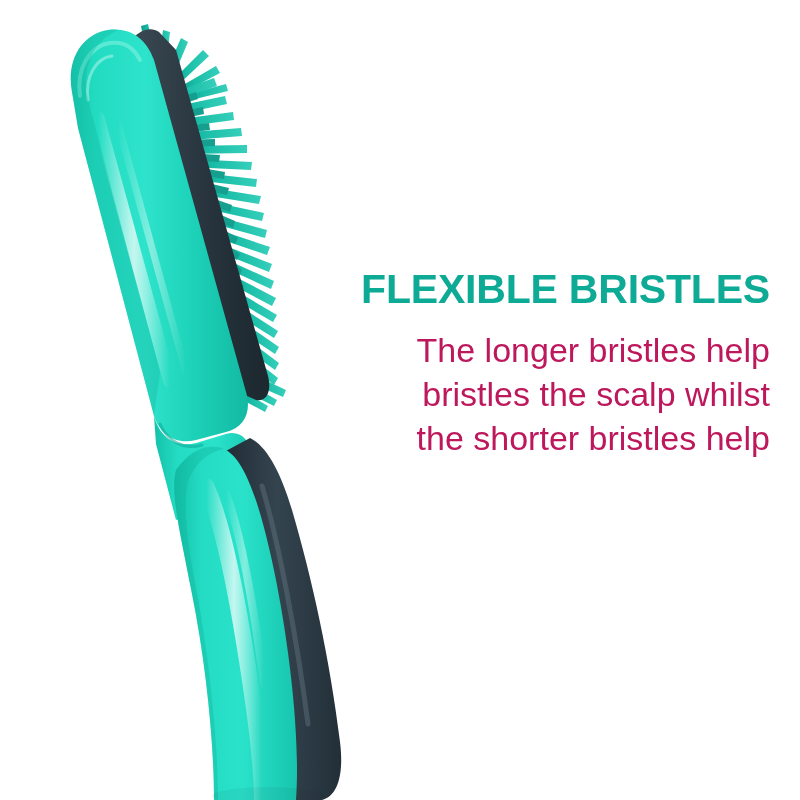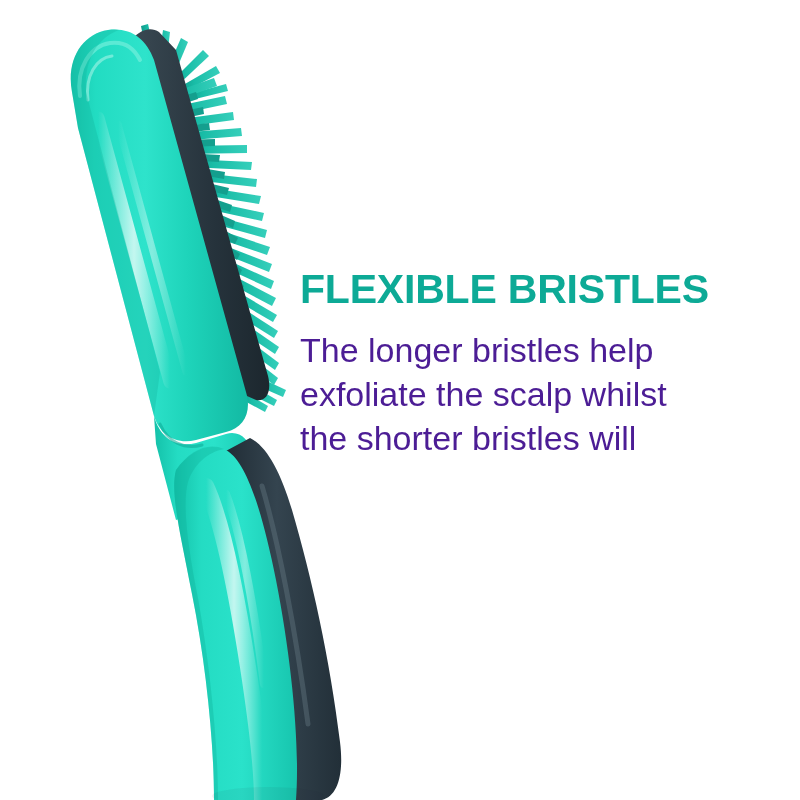--- a/index.html
+++ b/index.html
@@ -30,20 +30,21 @@
   #product-photo svg {
     display: block;
   }
 
   
   #text-block {
     position: absolute;
     left: 300px;
     top: 268px;
     width: 470px;
+    text-align: right;
   }
   #feature-heading {
     margin: 0;
     font-family: "Liberation Sans", sans-serif;
     font-size: 41px;
     font-weight: bold;
     letter-spacing: -0.2px;
     line-height: 1.05;
     color: #0daa96;
     white-space: nowrap;
@@ -242,20 +243,20 @@
 
       <path d="M262 486 C278 540 296 632 308 724" stroke="#6a7c87" stroke-opacity="0.40" stroke-width="5" fill="none" stroke-linecap="round"></path>
 
       <ellipse cx="268" cy="796" rx="56" ry="9" fill="#1e2a32" fill-opacity="0.06"></ellipse>
     </svg>
   </div>
 
   <div id="text-block">
     <h2 id="feature-heading" style="color: rgb(13, 170, 150);">FLEXIBLE BRISTLES</h2>
 
-    <p id="feature-description" style="color: #4c1d95;">
+    <p id="feature-description" style="color: #be185d;">
       <span class="desc-line">The longer bristles help</span>
-      <span class="desc-line">exfoliate the scalp whilst</span>
-      <span class="desc-line">the shorter bristles will</span>
+      <span class="desc-line">bristles the scalp whilst</span>
+      <span class="desc-line">the shorter bristles help</span>
     </p>
   </div>
 
 </div>
 
 </body></html>

